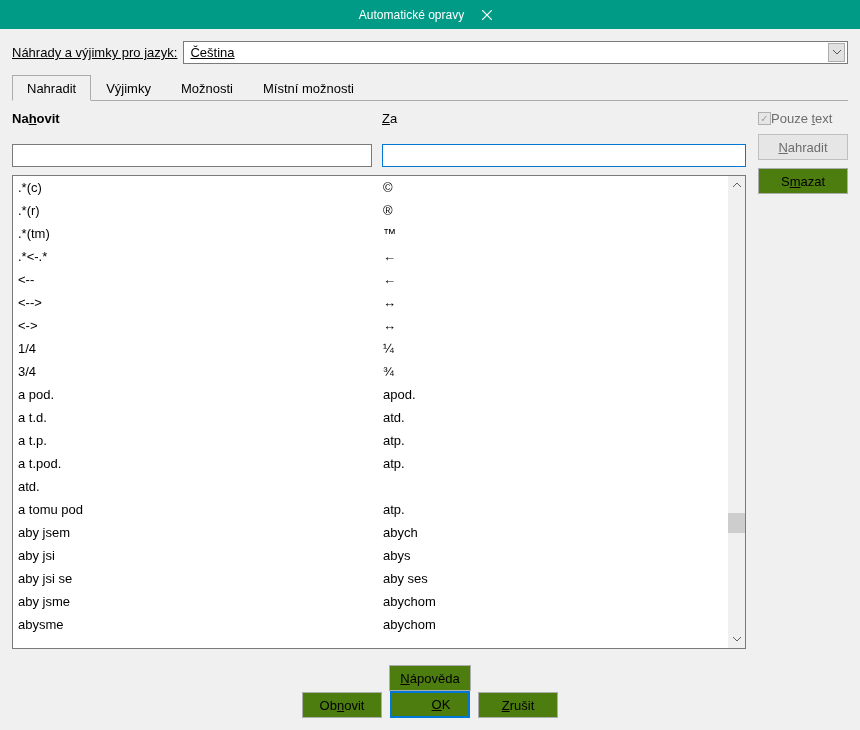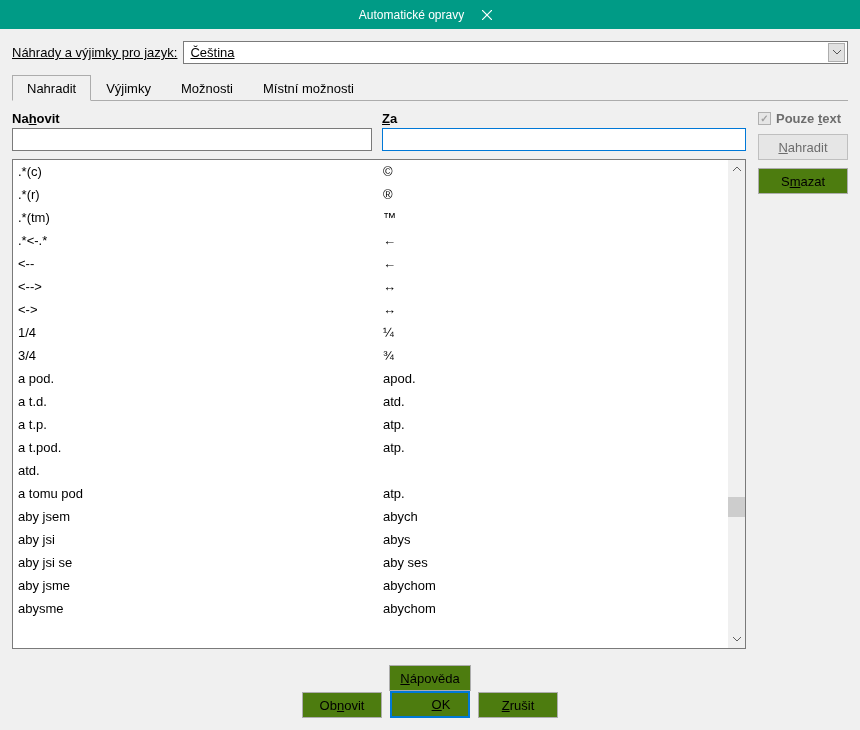--- a/index.html
+++ b/index.html
@@ -107,44 +107,42 @@
       gap: 8px;
       padding-top: 0;
     }
     .labels-row { display: flex; }
     .label-replace {
       width: 370px;
       font-weight: bold;
       padding-bottom: 2px;
     }
     .label-with {
-      font-weight: bold;
-      padding-bottom: 2px;
+      font-weight: normal;
+      padding-bottom: 18px;
     }
     .inputs-row { display: flex; gap: 10px; margin-bottom: 8px; }
     .txt-input {
       height: 23px;
       border: 1px solid #7a7a7a;
       background: #fff;
       padding: 2px 5px;
       outline: none;
     }
     .txt-input.replace-in { width: 360px; }
     .txt-input.with-in {
       flex: 1;
       border-color: #0078d7;
       width: 355px;
     }
     .chk-row {
       display: flex;
       align-items: center;
-      gap: 5px;
       color: #6d6d6d;
       white-space: nowrap;
-      font-weight: bold;
     }
     .chk {
       width: 13px;
       height: 13px;
       border: 1px solid #b0b0b0;
       background: #e6e6e6;
       display: flex;
       align-items: center;
       justify-content: center;
       position: relative;

